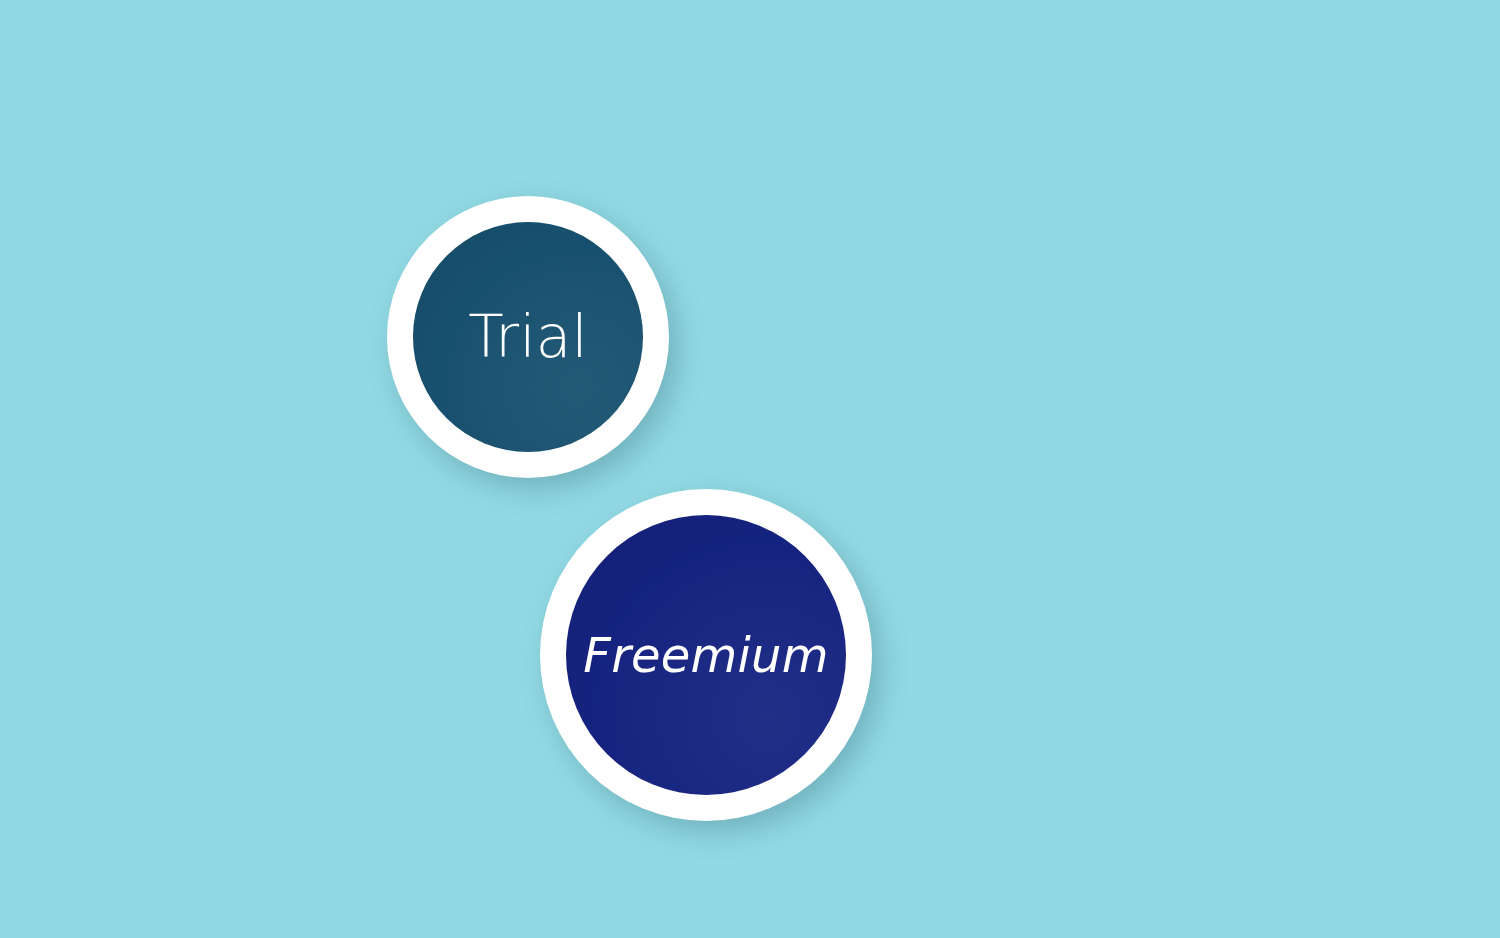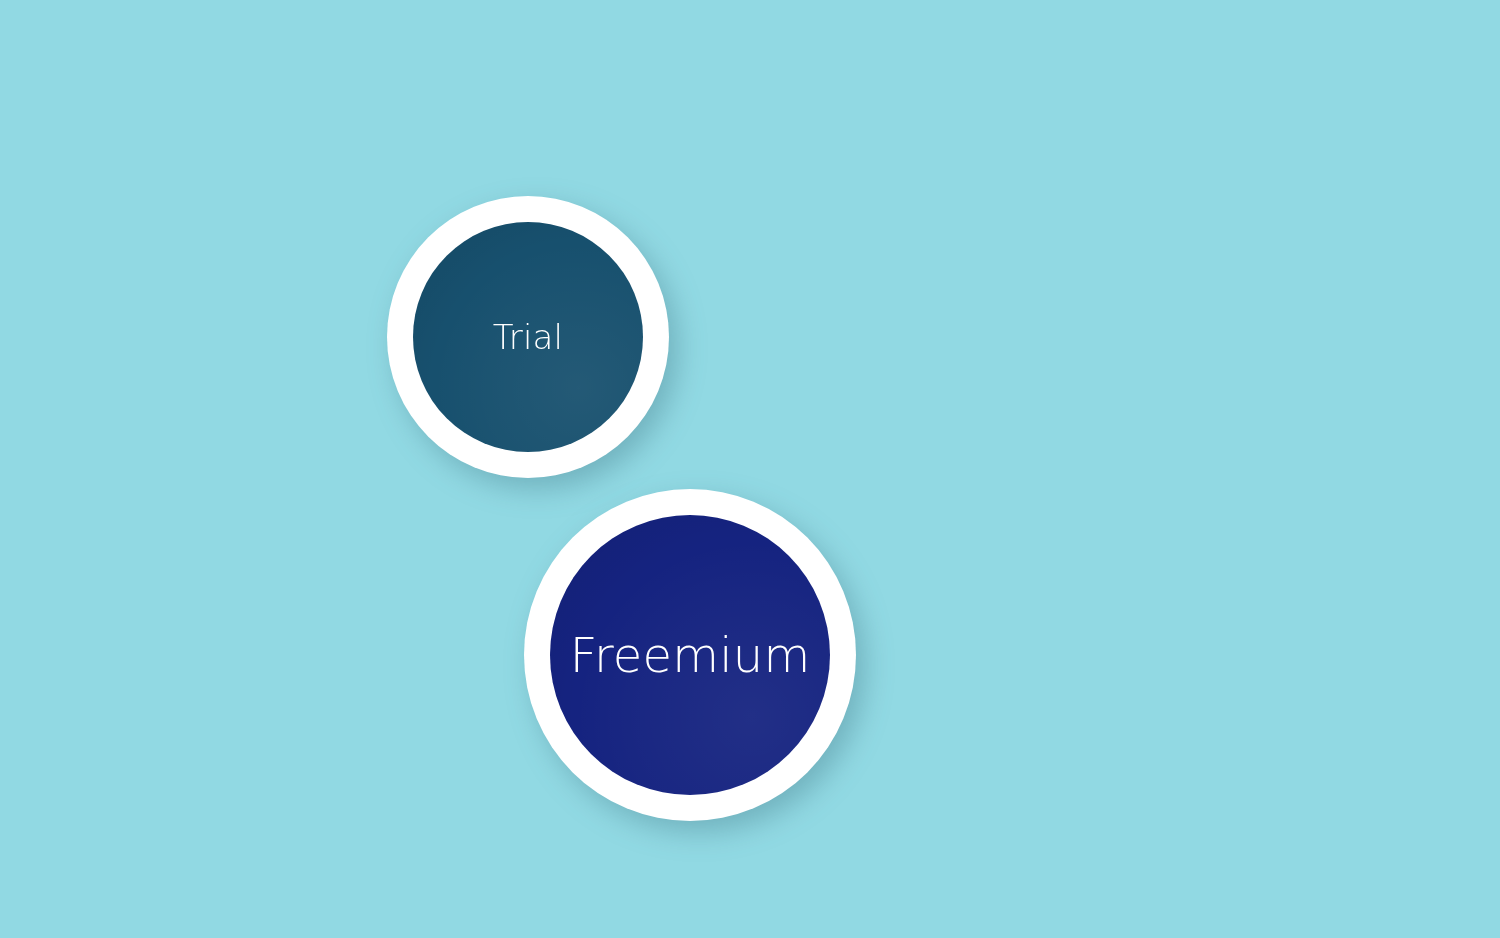--- a/index.html
+++ b/index.html
@@ -79,38 +79,39 @@
 
   
   #bubble-trial {
     left: 387px;
     top: 196px;
     width: 282px;
     height: 282px;
     padding: 13px;
   }
   #bubble-trial .disc { inset: 13px; background: #17506e; }
-  #bubble-trial .bubble-label { font-size: 34px; }
+  #bubble-trial .bubble-label { font-size: 58px; }
 
   #bubble-reverse-trial {
     left: 735px;
     top: 112px;
     width: 411px;
     height: 411px;
     padding: 14px;
   }
   #bubble-reverse-trial .disc { inset: 14px; background: #2563e8; }
   #bubble-reverse-trial .bubble-label { font-size: 48px; }
 
   #bubble-freemium {
-    left: 524px;
+    left: 540px;
     top: 489px;
     width: 332px;
     height: 332px;
     padding: 13px;
+    font-style: italic;
   }
   #bubble-freemium .disc { inset: 13px; background: #152380; }
   #bubble-freemium .bubble-label { font-size: 48px; }
 </style>
 </head>
 <body>
 
 <div id="canvas">
 
   <div class="bubble" id="bubble-trial">

